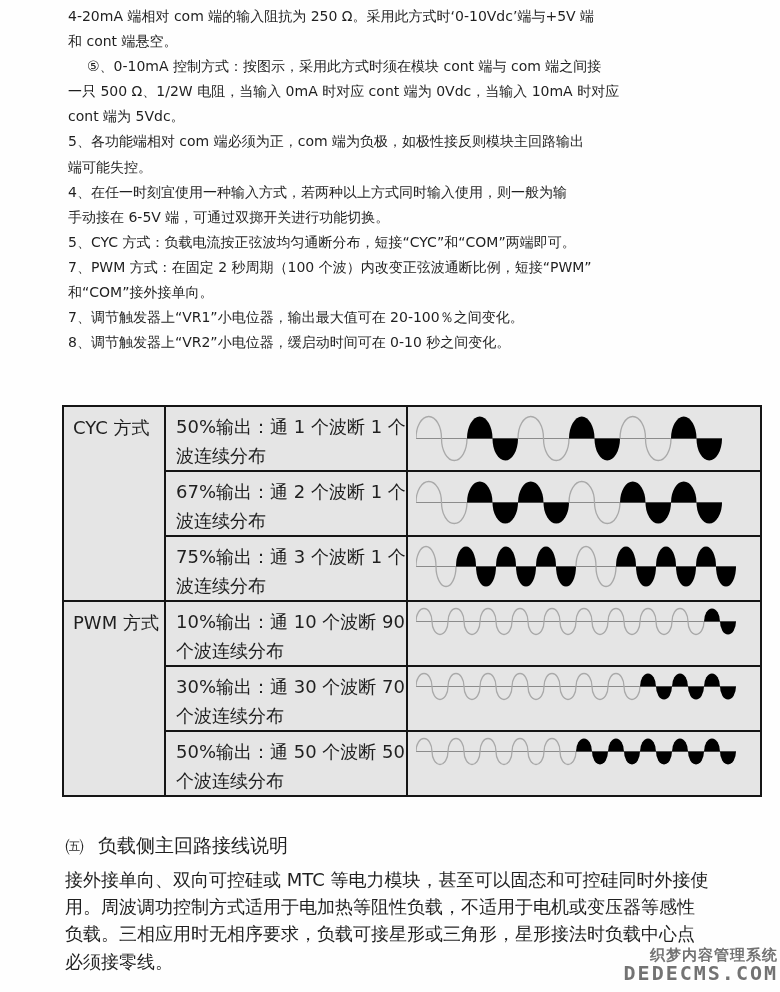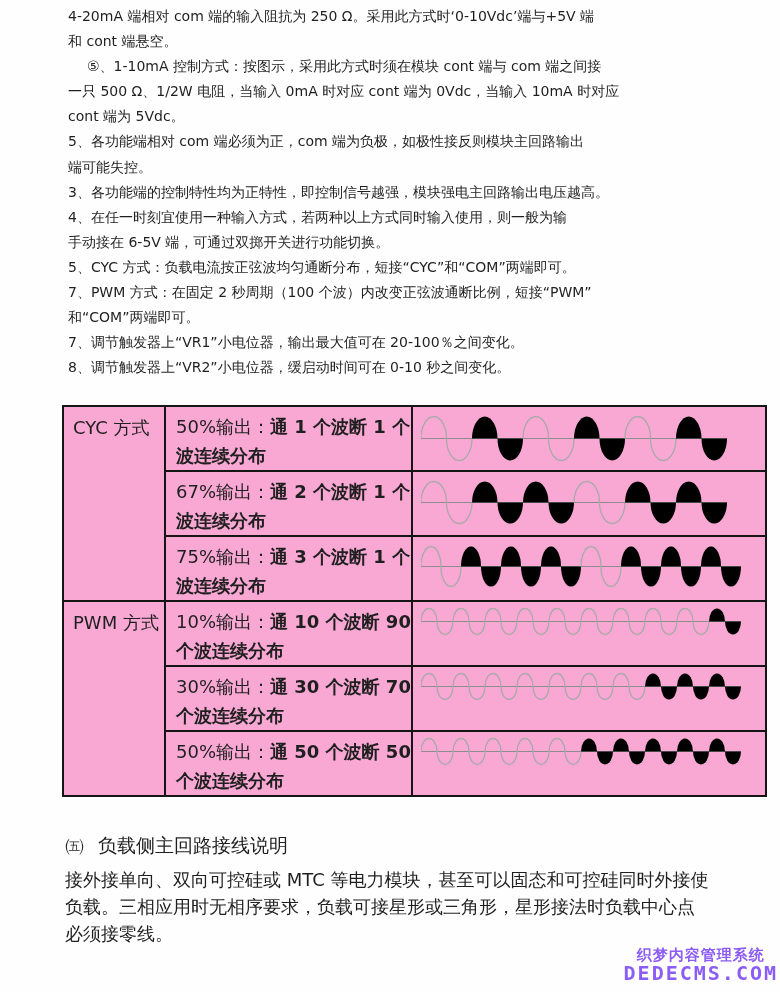--- a/index.html
+++ b/index.html
@@ -26,27 +26,27 @@
 
   
   .wave-table {
     position: absolute; left: 62px; top: 405px;
     border-collapse: collapse; table-layout: fixed;
     font-size: 18px;
   }
   .wave-table td {
     border: 2px solid #151515;
     padding: 0; vertical-align: top;
-    background: #f9a8d4;
+    background: #e5e5e5;
   }
   .wave-table tr { height: 62.6px; }
   td.mode { width: 91px; padding: 9px 0 0 9px; white-space: nowrap; }
   td.desc { width: 200px; padding: 5px 0 0 10px; }
   .dline { line-height: 29px; white-space: nowrap; }
-  .b { font-weight: bold; }
+  .b { font-weight: normal; }
   td.wavec { width: 344px; padding: 0 0 0 8px; overflow: hidden; }
   .wave { line-height: 0; }
   .wave.cyc { margin-top: 8px; }
   .wave.pwm { margin-top: 5px; }
 
   
   .sec-head {
     position: absolute; left: 65px; top: 833px;
     font-size: 19px; white-space: nowrap;
   }
@@ -56,47 +56,46 @@
     font-size: 18px;
   }
   .bline {
     height: 27.2px; line-height: 27.2px;
     white-space: nowrap; overflow: hidden;
   }
 
   
   .watermark {
     position: absolute; right: 2px; top: 946px;
-    text-align: center;
-    font-weight: bold; color: #8b5cf6;
+    text-align: right;
+    font-weight: bold; color: #737373;
     text-shadow: -1px -1px 0 #fff, 1px -1px 0 #fff, -1px 1px 0 #fff, 1px 1px 0 #fff, 0 0 2px #fff;
     line-height: 18px;
   }
   .wm-cn { font-size: 15px; letter-spacing: 1px; }
   .wm-en { font-size: 20px; font-family: "DejaVu Sans Mono", monospace; letter-spacing: 2px; }
 </style>
 </head>
 <body>
 
 <div class="page">
 
   <div class="top-text">
     <div class="tline">4-20mA 端相对 com 端的输入阻抗为 250 Ω。采用此方式时‘0-10Vdc’端与+5V 端</div>
     <div class="tline">和 cont 端悬空。</div>
-    <div class="tline ind">⑤、1-10mA 控制方式：按图示，采用此方式时须在模块 cont 端与 com 端之间接</div>
+    <div class="tline ind">⑤、0-10mA 控制方式：按图示，采用此方式时须在模块 cont 端与 com 端之间接</div>
     <div class="tline">一只 500 Ω、1/2W 电阻，当输入 0mA 时对应 cont 端为 0Vdc，当输入 10mA 时对应</div>
     <div class="tline">cont 端为 5Vdc。</div>
     <div class="tline">5、各功能端相对 com 端必须为正，com 端为负极，如极性接反则模块主回路输出</div>
     <div class="tline">端可能失控。</div>
-    <div class="tline">3、各功能端的控制特性均为正特性，即控制信号越强，模块强电主回路输出电压越高。</div>
     <div class="tline">4、在任一时刻宜使用一种输入方式，若两种以上方式同时输入使用，则一般为输</div>
     <div class="tline">手动接在 6-5V 端，可通过双掷开关进行功能切换。</div>
     <div class="tline">5、CYC 方式：负载电流按正弦波均匀通断分布，短接“CYC”和“COM”两端即可。</div>
     <div class="tline">7、PWM 方式：在固定 2 秒周期（100 个波）内改变正弦波通断比例，短接“PWM”</div>
-    <div class="tline">和“COM”两端即可。</div>
+    <div class="tline">和“COM”接外接单向。</div>
     <div class="tline">7、调节触发器上“VR1”小电位器，输出最大值可在 20-100％之间变化。</div>
     <div class="tline">8、调节触发器上“VR2”小电位器，缓启动时间可在 0-10 秒之间变化。</div>
   </div>
 
   <table class="wave-table">
     <tbody>
       <tr>
         <td class="mode" rowspan="3">CYC 方式</td>
         <td class="desc">
           <div class="dline"><span>50%输出：</span><span class="b">通 1 个波断 1 个</span></div>
@@ -238,20 +237,21 @@
       </tr>
     </tbody>
   </table>
 
   <div class="sec-head">
     <span class="sec-num">㈤</span><span>负载侧主回路接线说明</span>
   </div>
 
   <div class="bottom-text">
     <div class="bline">接外接单向、双向可控硅或 MTC 等电力模块，甚至可以固态和可控硅同时外接使</div>
+    <div class="bline">用。周波调功控制方式适用于电加热等阻性负载，不适用于电机或变压器等感性</div>
     <div class="bline">负载。三相应用时无相序要求，负载可接星形或三角形，星形接法时负载中心点</div>
     <div class="bline">必须接零线。</div>
   </div>
 
   <div class="watermark">
     <div class="wm-cn">织梦内容管理系统</div>
     <div class="wm-en">DEDECMS.COM</div>
   </div>
 
 </div>

